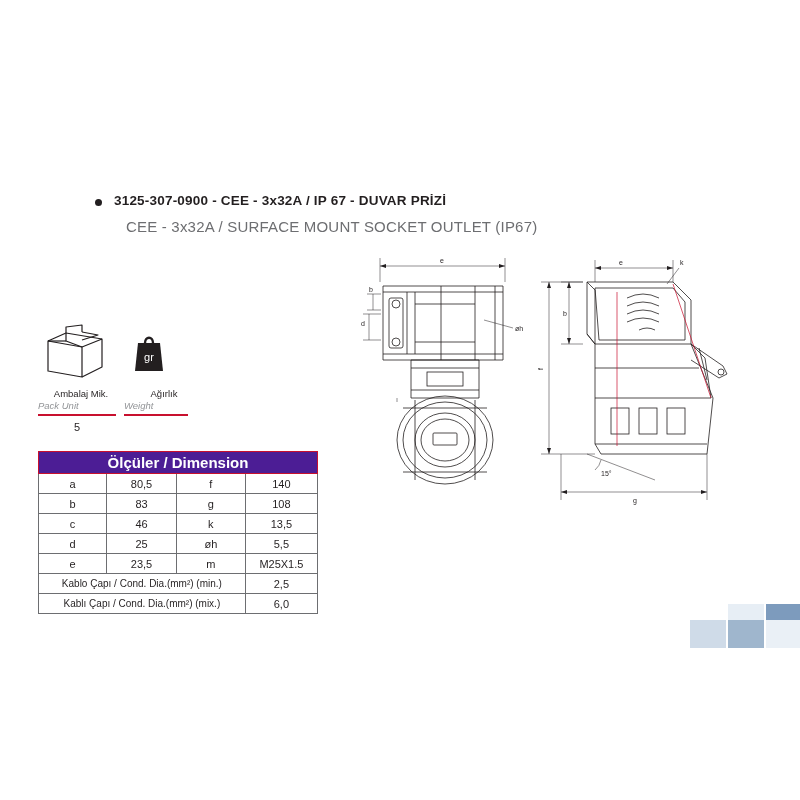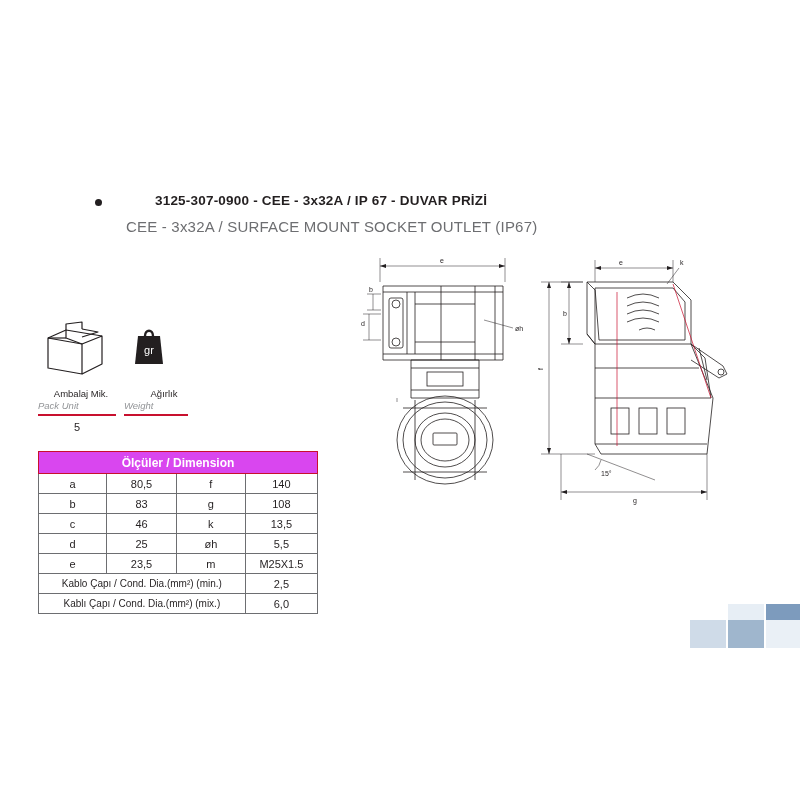--- a/index.html
+++ b/index.html
@@ -34,40 +34,39 @@
     background: #231f20;
     margin-top: 6px;
     margin-right: 12px;
     flex: none;
   }
   .title-main {
     font-size: 13.5px;
     font-weight: bold;
     letter-spacing: 0.2px;
     line-height: 1.25;
-    margin-left: 41px;
   }
   .title-sub {
     margin-left: 31px;
     margin-top: 8px;
     font-size: 15px;
     color: #6d6e71;
     letter-spacing: 0.2px;
   }
 
   
   .icons-block {
     position: absolute;
     left: 38px;
     top: 320px;
     width: 180px;
   }
   .icon-row {
     display: flex;
-    align-items: flex-start;
+    align-items: center;
     height: 62px;
     text-decoration: underline;
   }
   .box-icon {
     width: 66px;
     height: 56px;
     position: relative;
     margin-left: 4px;
   }
   .weight-icon {
@@ -113,24 +112,24 @@
     font-size: 11px;
   }
   .dim-table th, .dim-table td {
     border: 1px solid #6d6e71;
     height: 19px;
     padding: 0 2px;
     text-align: center;
     font-weight: normal;
   }
   .dim-table thead th {
-    background: #d946ef;
+    background: #4c1d95;
     color: #ffffff;
     font-weight: bold;
-    font-size: 12px;
+    font-size: 15px;
     border: 1px solid #c8102e;
     height: 21px;
   }
   .col-k { width: 70px; }
   .col-v { width: 70px; }
   .wide-label { text-align: center; font-size: 10px; }
 
   
   .drawings {
     position: absolute;

